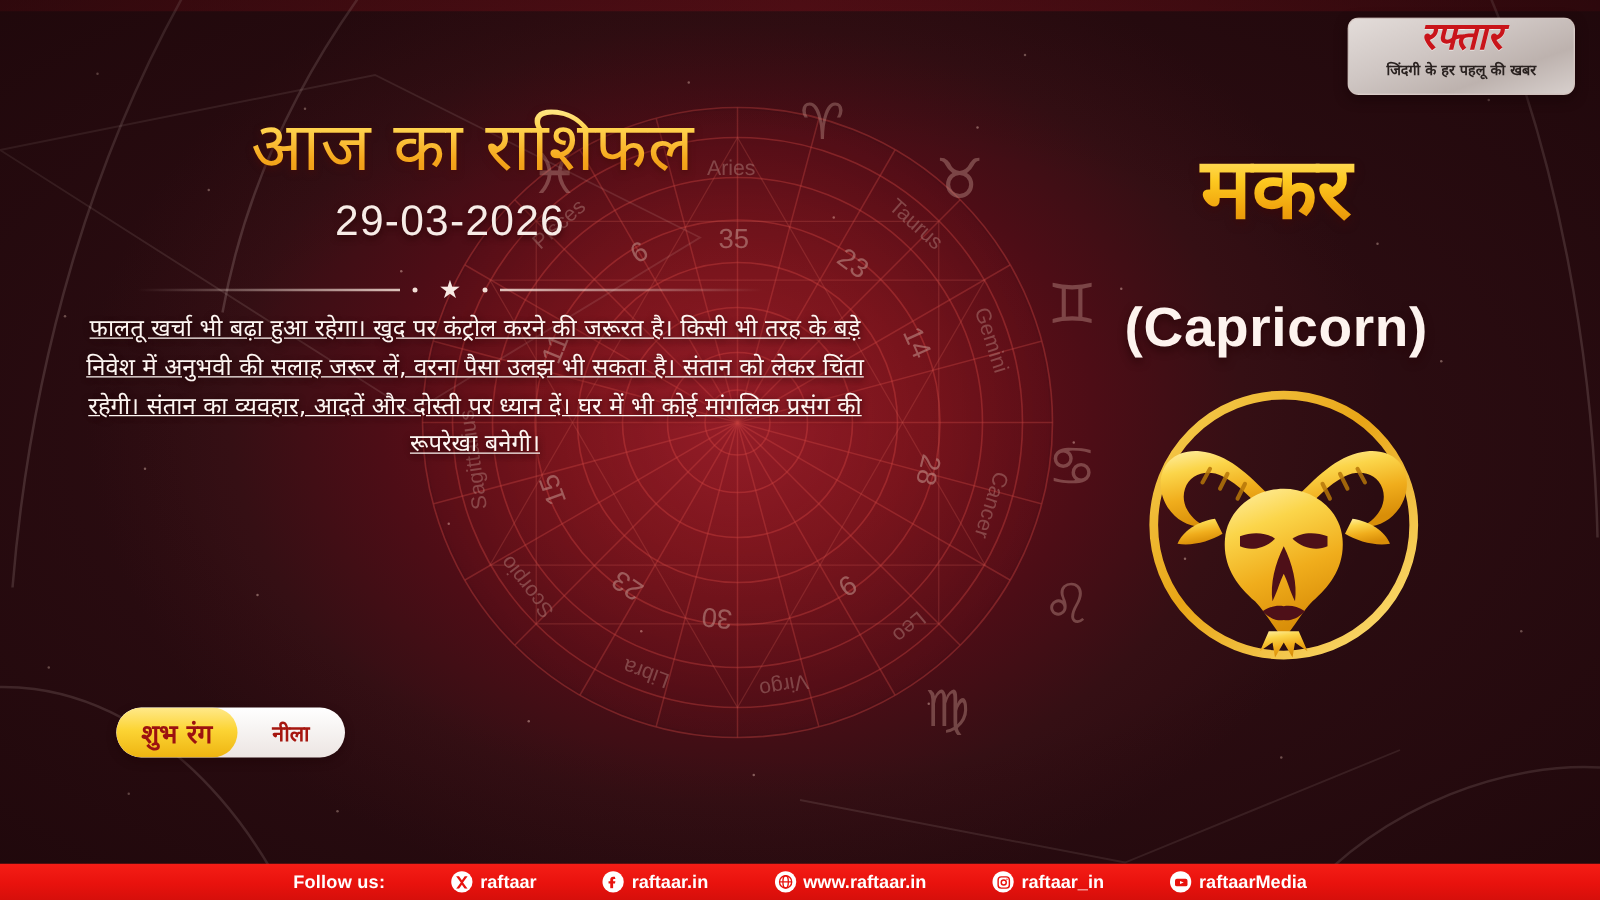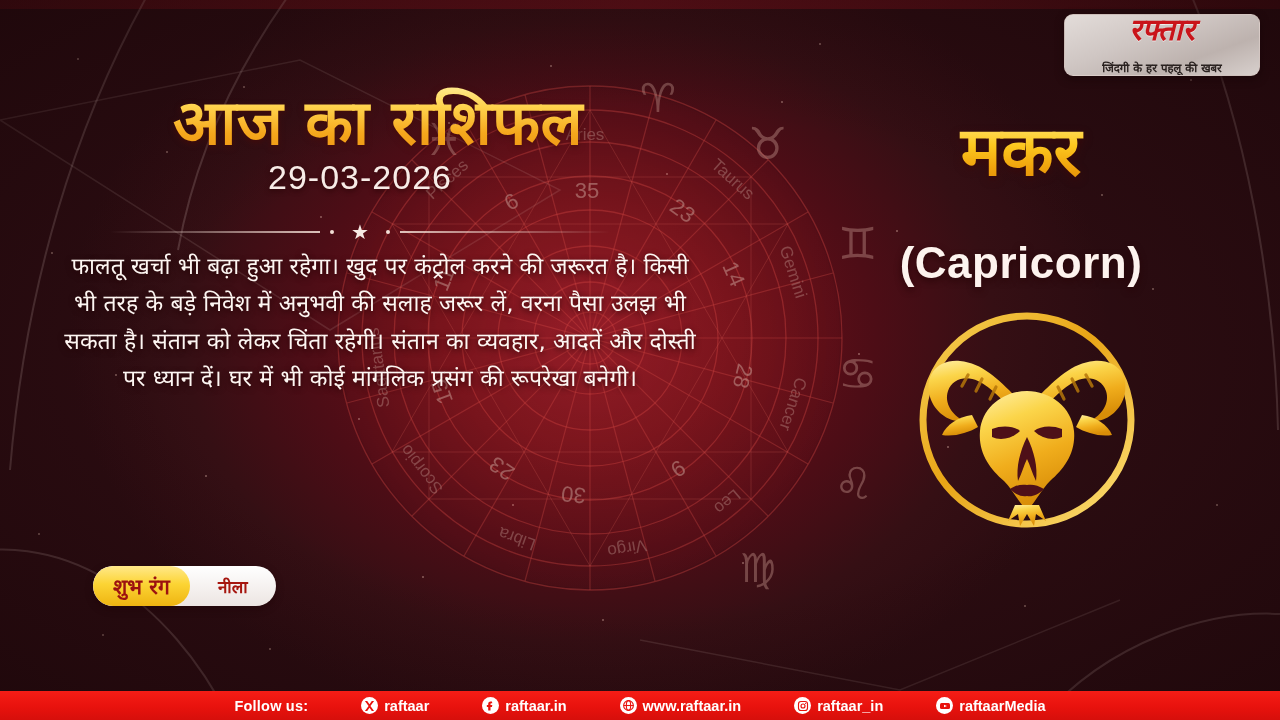--- a/index.html
+++ b/index.html
@@ -37,21 +37,21 @@
   
   .glyphs { position:absolute; inset:0; pointer-events:none; }
   .glyphs span { position:absolute; color:#c79a90; opacity:.40;
     font-size:44px; line-height:1; font-family:"DejaVu Sans", sans-serif; }
 
   
   .left { position:absolute; left:0; top:0; width:720px; height:690px; }
 
   .headline {
     position:absolute; left:0; right:0; top:78px; text-align:center;
-    font-size:62px; font-weight:bold; letter-spacing:.5px;
+    font-size:54px; font-weight:normal; letter-spacing:.5px;
     font-family:"DejaVu Sans", sans-serif;
     background:linear-gradient(180deg,#fff3a8 0%,#ffd34d 34%,#f5a71c 66%,#e98f10 100%);
     -webkit-background-clip:text; background-clip:text; color:transparent;
     filter:drop-shadow(0 2px 3px rgba(70,10,8,.85));
     margin-left:36px;
   }
   .date {
     position:absolute; left:0; right:0; top:158px; text-align:center;
     color:#f7ece7; font-size:34px; letter-spacing:1px;
     text-shadow:0 2px 5px rgba(40,4,6,.8);
@@ -62,23 +62,24 @@
   .divider .ln.l { left:0; width:42%; }
   .divider .ln.r { right:0; width:42%;
     background:linear-gradient(270deg,rgba(240,215,205,0),rgba(245,225,215,.85)); }
   .divider .dot { position:absolute; top:8px; width:4px; height:4px; border-radius:50%;
     background:#f2ded6; }
   .divider .star { position:absolute; left:50%; top:0; transform:translateX(-50%);
     color:#f7eae4; font-size:20px; line-height:20px; }
 
   .body-text {
     position:absolute; left:60px; right:20px; top:248px;
-    text-align:center; color:#fdf6f2; font-size:23px; line-height:1.62;
+    text-align:center; color:#fdf6f2; font-size:19px; line-height:1.62;
     font-family:"DejaVu Sans", sans-serif;
     text-shadow:0 2px 6px rgba(35,4,6,.9);
+    text-decoration:underline;
   }
 
   
   .pills { position:absolute; left:93px; top:566px; display:flex; gap:68px; }
   .pill { display:flex; align-items:stretch; height:40px; border-radius:20px;
     overflow:hidden; box-shadow:0 3px 7px rgba(30,3,5,.5);
     background:linear-gradient(180deg,#ffffff,#ece5e2); }
   .pill .k {
     display:flex; align-items:center; padding:0 20px; border-radius:20px;
     background:linear-gradient(180deg,#ffe98a 0%,#fcd434 45%,#eeb411 100%);
@@ -103,25 +104,25 @@
   }
   .sign-en {
     position:absolute; left:0; right:18px; top:238px; text-align:center;
     color:#fdf3ee; font-size:44px; font-weight:bold; letter-spacing:.5px;
     text-shadow:0 3px 7px rgba(40,5,7,.85);
   }
   .emblem { position:absolute; left:132px; top:305px; width:230px; height:230px; }
 
   
   .logo {
-    position:absolute; right:20px; top:14px; width:196px; height:62px;
+    position:absolute; right:20px; top:14px; width:182px; height:62px;
     border-radius:9px; border:1px solid rgba(210,190,185,.45);
     background:linear-gradient(160deg,#e3dcd9 0%,#cfc6c3 40%,#bdb2ae 70%,#d8d0cd 100%);
     box-shadow:0 3px 9px rgba(20,3,5,.55); overflow:hidden;
-    display:flex; flex-direction:column; align-items:center; justify-content:space-between;
+    display:flex; flex-direction:column; align-items:center; justify-content:flex-start;
   }
   .logo .mark { font-size:30px; font-weight:bold; color:#c9141a; line-height:1;
     font-family:"DejaVu Sans", sans-serif; font-style:italic;
     text-shadow:0 1px 0 rgba(255,255,255,.5); }
   .logo .tag { margin-top:3px; font-size:11.5px; color:#2a2220; font-weight:bold;
     font-family:"DejaVu Sans", sans-serif; }
 
   
   .footer {
     position:absolute; left:0; right:0; bottom:0; height:29px;

